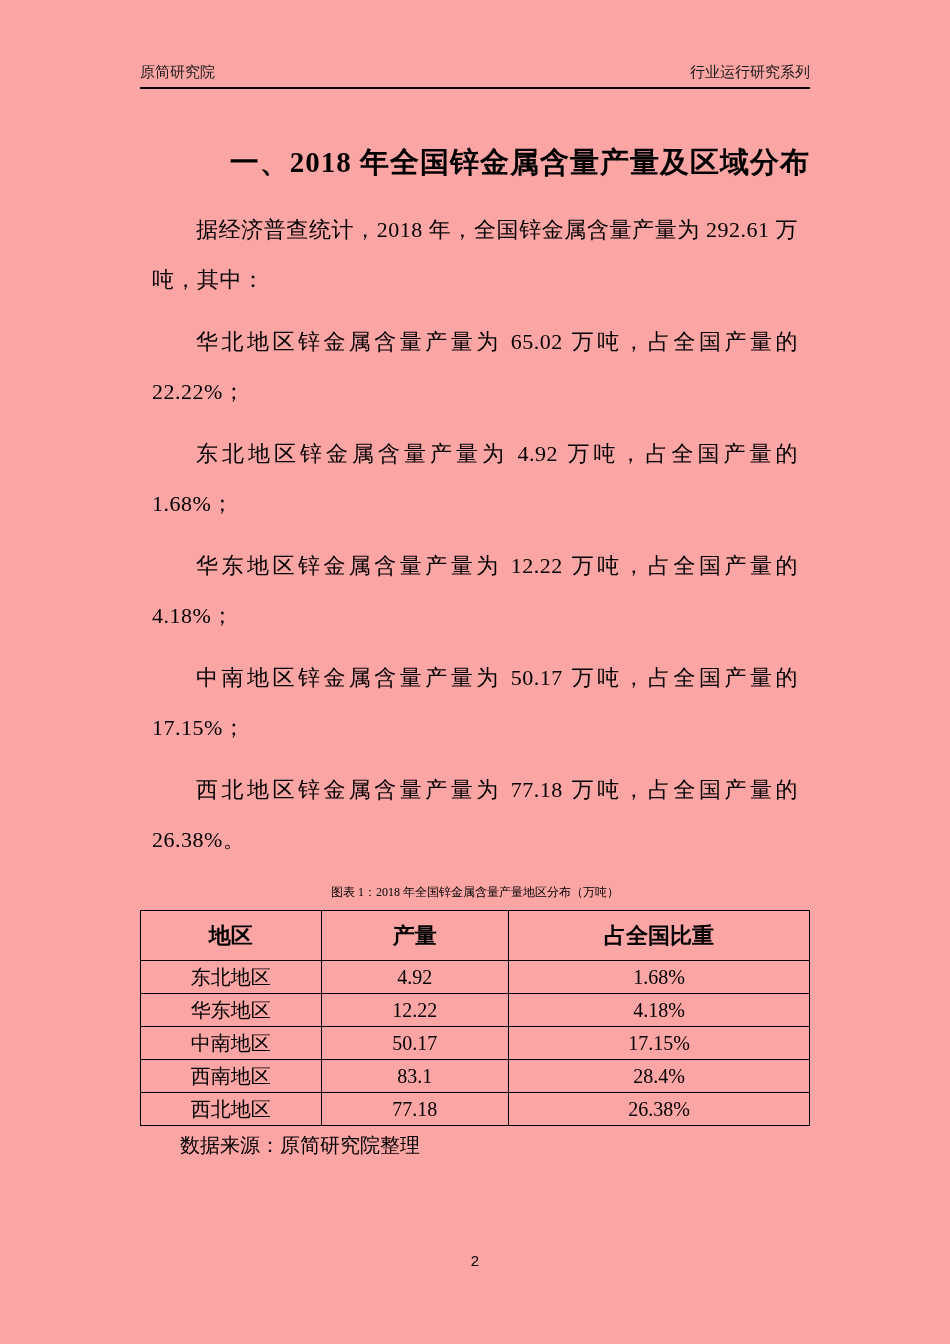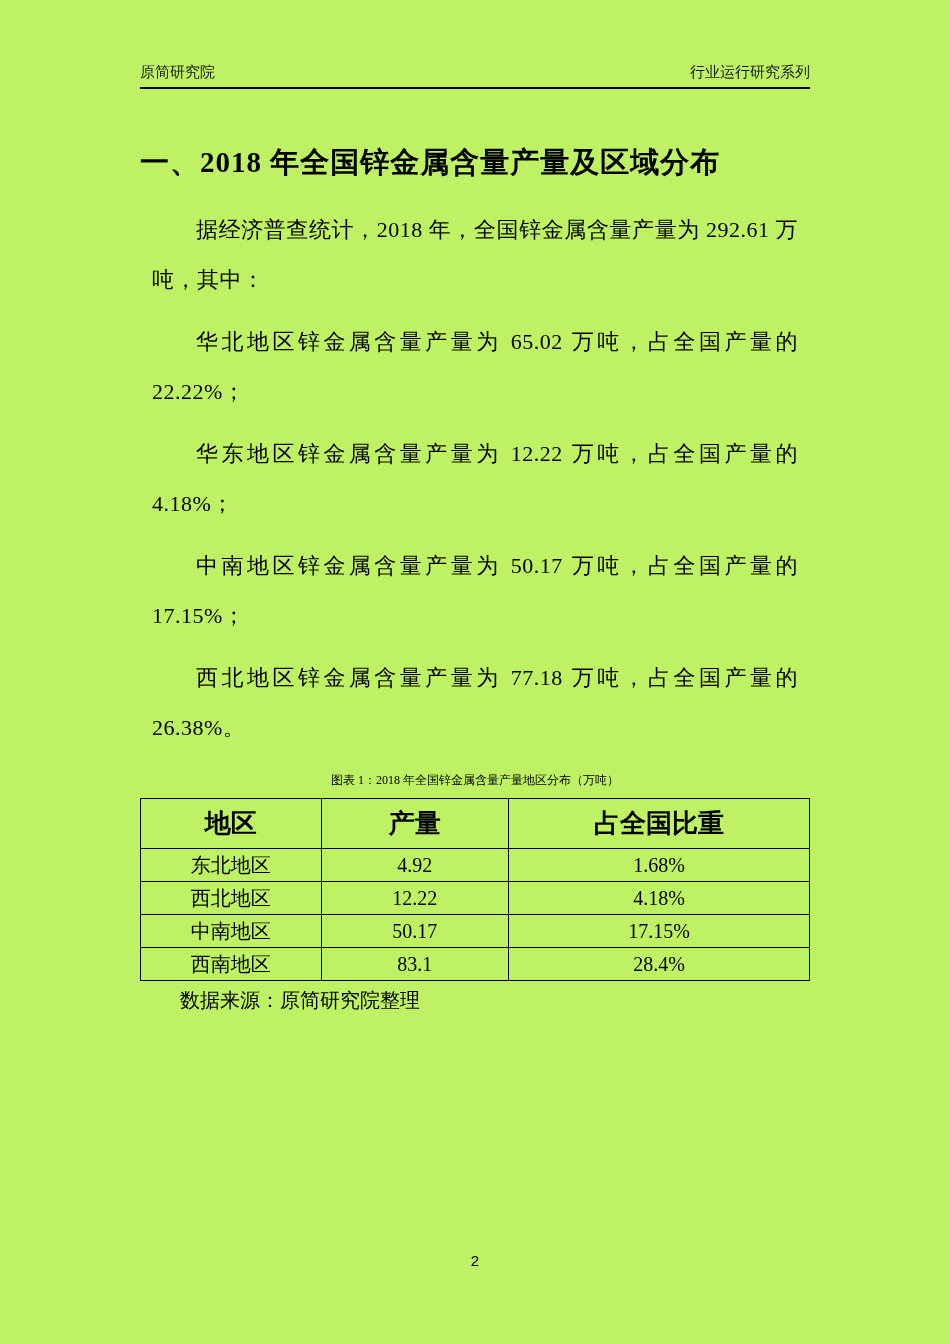--- a/index.html
+++ b/index.html
@@ -2,21 +2,21 @@
 <html><head>
 <meta charset="utf-8">
 <style>
   * { box-sizing: border-box; }
   html, body { margin: 0; padding: 0; background: #ffffff; }
   .page {
     position: relative;
     width: 950px;
     height: 1344px;
     margin: 0 auto;
-    background: #bef264;
+    background: #fca5a5;
     color: #000000;
     font-family: "Liberation Serif", "DejaVu Serif", serif;
     overflow: hidden;
   }
   
   .page-header {
     display: flex;
     justify-content: space-between;
     align-items: flex-end;
     margin: 62px 140px 0 140px;
@@ -27,21 +27,21 @@
   }
   .header-rule {
     margin: 5px 140px 0 140px;
     border-bottom: 2.5px solid #000000;
   }
   
   .doc-title {
     margin: 43px 140px 0 140px;
     height: 60px;
     line-height: 60px;
-    text-align: left;
+    text-align: right;
     font-size: 29px;
     font-weight: bold;
     letter-spacing: 1px;
     white-space: nowrap;
   }
   
   .body-text {
     margin: 13px 140px 0 140px;
     font-size: 22px;
     line-height: 50px;
@@ -68,21 +68,21 @@
   .data-table th, .data-table td {
     border: 1.5px solid #000000;
     text-align: center;
     vertical-align: middle;
     padding: 0;
   }
   .data-table th {
     height: 50px;
     font-family: "Liberation Sans", "DejaVu Sans", sans-serif;
     font-weight: bold;
-    font-size: 26px;
+    font-size: 22px;
   }
   .data-table td {
     height: 33px;
     font-size: 20px;
     font-family: "Liberation Serif", "DejaVu Serif", serif;
   }
   .col-region { width: 27%; }
   .col-output { width: 28%; }
   .col-share  { width: 45%; }
   
@@ -112,20 +112,21 @@
     <span>原简研究院</span>
     <span>行业运行研究系列</span>
   </div>
   <div class="header-rule"></div>
 
   <h1 class="doc-title">一、2018 年全国锌金属含量产量及区域分布</h1>
 
   <div class="body-text">
     <p>据经济普查统计，2018 年，全国锌金属含量产量为 292.61 万吨，其中：</p>
     <p>华北地区锌金属含量产量为 65.02 万吨，占全国产量的 22.22%；</p>
+    <p>东北地区锌金属含量产量为 4.92 万吨，占全国产量的 1.68%；</p>
     <p>华东地区锌金属含量产量为 12.22 万吨，占全国产量的 4.18%；</p>
     <p>中南地区锌金属含量产量为 50.17 万吨，占全国产量的 17.15%；</p>
     <p>西北地区锌金属含量产量为 77.18 万吨，占全国产量的 26.38%。</p>
   </div>
 
   <div class="table-caption">图表 1：2018 年全国锌金属含量产量地区分布（万吨）</div>
 
   <table class="data-table">
     <colgroup>
       <col class="col-region">
@@ -139,34 +140,39 @@
         <th>占全国比重</th>
       </tr>
     </thead>
     <tbody>
       <tr>
         <td>东北地区</td>
         <td>4.92</td>
         <td>1.68%</td>
       </tr>
       <tr>
-        <td>西北地区</td>
+        <td>华东地区</td>
         <td>12.22</td>
         <td>4.18%</td>
       </tr>
       <tr>
         <td>中南地区</td>
         <td>50.17</td>
         <td>17.15%</td>
       </tr>
       <tr>
         <td>西南地区</td>
         <td>83.1</td>
         <td>28.4%</td>
       </tr>
+      <tr>
+        <td>西北地区</td>
+        <td>77.18</td>
+        <td>26.38%</td>
+      </tr>
     </tbody>
   </table>
 
   <div class="table-source">数据来源：原简研究院整理</div>
 
   <div class="page-footer">
     <span>2</span>
   </div>
 
 </div>

